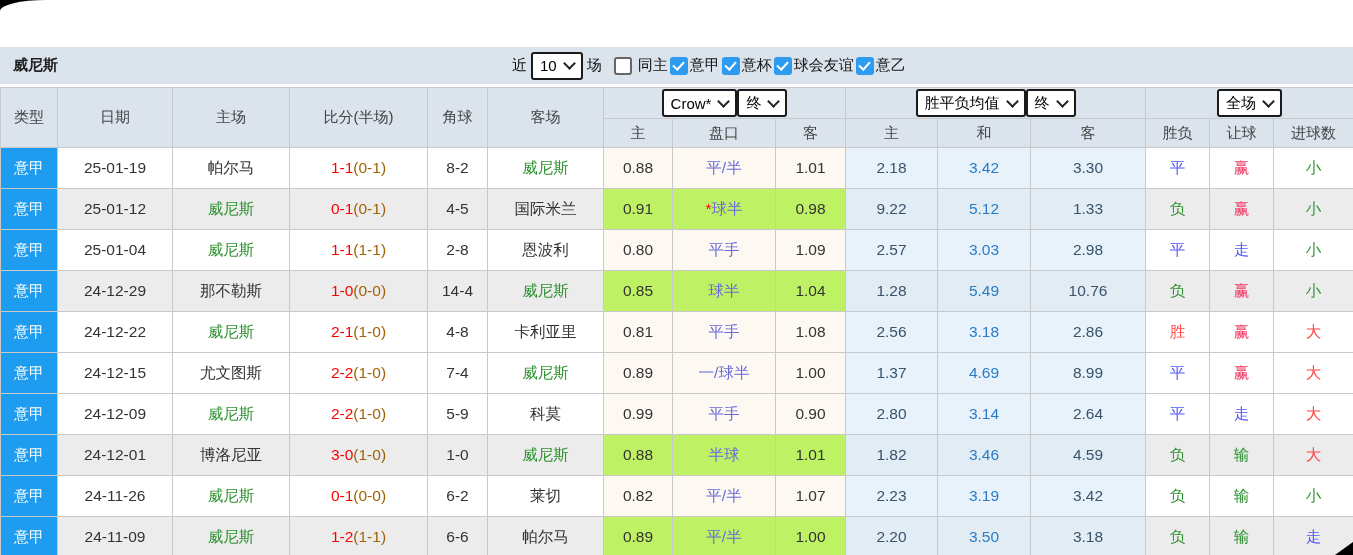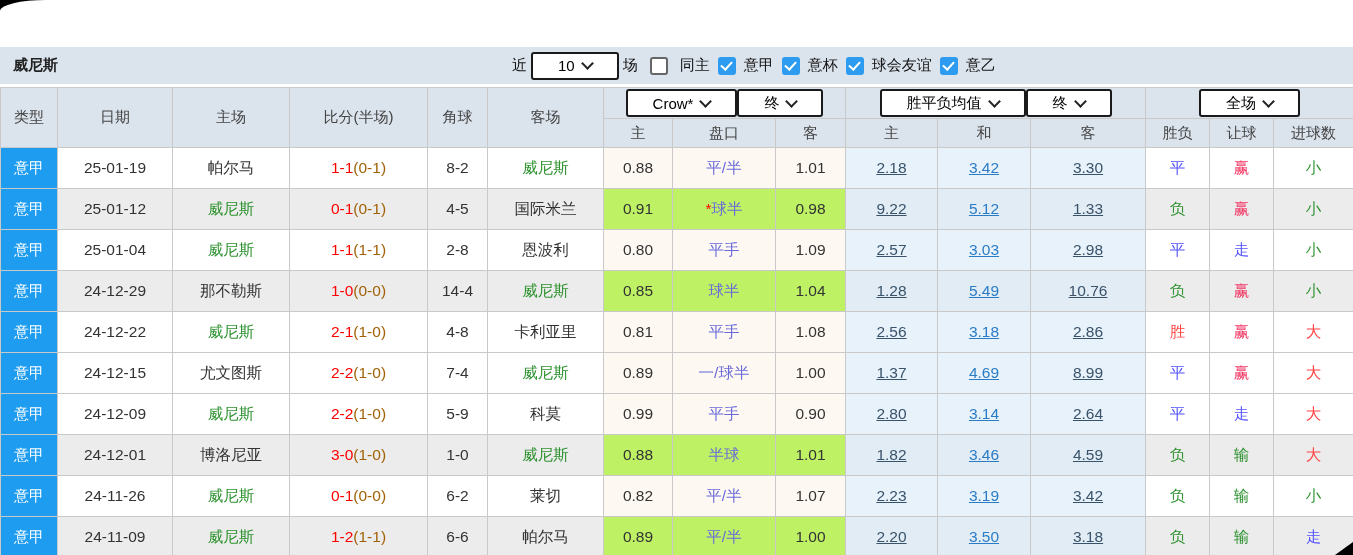--- a/index.html
+++ b/index.html
@@ -20,41 +20,41 @@
   .radio.sel{width:14px;height:14px;background:#fff;}
   .radio.unsel{width:9px;height:9px;border:3.5px solid #fff;background:transparent;}
   .radio-label{color:#fff;font-size:15px;margin:0 10px 0 5px;}
   .view-options{display:flex;align-items:center;}
 
   
   .filterbar{position:absolute;left:0;top:47px;width:100%;height:37px;background:#dbe3ed;}
   .team-name{position:absolute;left:13px;top:0;height:100%;display:flex;align-items:center;font-size:15px;font-weight:bold;color:#222;}
   .filters{position:absolute;left:508px;top:0;height:100%;display:flex;align-items:center;font-size:15px;color:#111;}
   .filters .lbl{margin:0 4px;}
-  .select{display:inline-flex;align-items:center;justify-content:space-between;background:#fff;border:2px solid #1a1a1a;border-radius:3px;height:24px;padding:0 25px;font-size:15px;color:#000;box-sizing:content-box;}
+  .select{display:inline-flex;align-items:center;justify-content:space-between;background:#fff;border:2px solid #1a1a1a;border-radius:3px;height:24px;padding:0 7px;font-size:15px;color:#000;box-sizing:content-box;}
   .chev{display:inline-block;width:7px;height:7px;border-right:2px solid #222;border-bottom:2px solid #222;transform:rotate(45deg);margin-left:8px;margin-top:-4px;}
   .cb{display:inline-block;position:relative;border-radius:3px;}
   .cb.checked{width:18px;height:18px;background:#2d9bf0;margin-left:2px;}
   .cb.checked::after{content:'';position:absolute;left:5.5px;top:2.5px;width:5px;height:9px;border-right:2.5px solid #fff;border-bottom:2.5px solid #fff;transform:rotate(42deg);}
   .cb.unchecked{width:14px;height:14px;background:#fff;border:2px solid #666;margin:0 4px 0 8px;}
   .cb-label{margin:0 0 0 2px;}
 
   
   table{position:absolute;left:0;top:87px;width:1353px;border-collapse:collapse;table-layout:fixed;}
   th,td{border:1px solid #c9c9c9;text-align:center;vertical-align:middle;padding:0;overflow:hidden;white-space:nowrap;}
   thead th{background:#dbe3ed;color:#444;font-weight:normal;font-size:15px;}
   tr.grouprow th{height:30px;}
   tr.subrow th{height:28px;}
   .group-selects{display:flex;align-items:center;justify-content:center;}
   tbody td{height:40px;font-size:15.5px;color:#333;background:#fff;}
   td.league{background:#1e9cf0;color:#fff;font-size:15px;}
   tr.shaded td.plain{background:#ececec;}
   td.odds{background:#fdf9f2;}
   tr.shaded td.odds{background:#bef264;}
-  td.avg{background:#e7f2fa;text-decoration:underline;}
+  td.avg{background:#e7f2fa;}
   tr.shaded td.avg{background:#e1ecf4;}
   td.team{color:#2f9331;}
   .score-main{color:#ff0000;}
   .score-half{color:#a16207;}
   td.handicap{color:#6a6ada;}
   .star{color:#ff0000;}
   td.avg.side{color:#39536b;}
   td.avg.mid{color:#2a7cc6;}
   .c-red{color:#ff4545;}
   .c-pink{color:#f23b67;}
@@ -73,21 +73,21 @@
 
   <div class="filterbar">
     <span class="team-name">威尼斯</span>
     <span class="filters">
       <span class="lbl">近</span>
       <span class="select">
           <span>10</span>
           <span class="chev"></span>
         </span>
       <span class="lbl">场</span>
-      <span class="filters" style="position:static;display:inline-flex;gap:6px;">
+      <span class="filters" style="position:static;display:inline-flex;">
           <span class="cb unchecked"></span>
           <span class="cb-label">同主</span>
           <span class="cb checked"></span>
           <span class="cb-label">意甲</span>
           <span class="cb checked"></span>
           <span class="cb-label">意杯</span>
           <span class="cb checked"></span>
           <span class="cb-label">球会友谊</span>
           <span class="cb checked"></span>
           <span class="cb-label">意乙</span>

